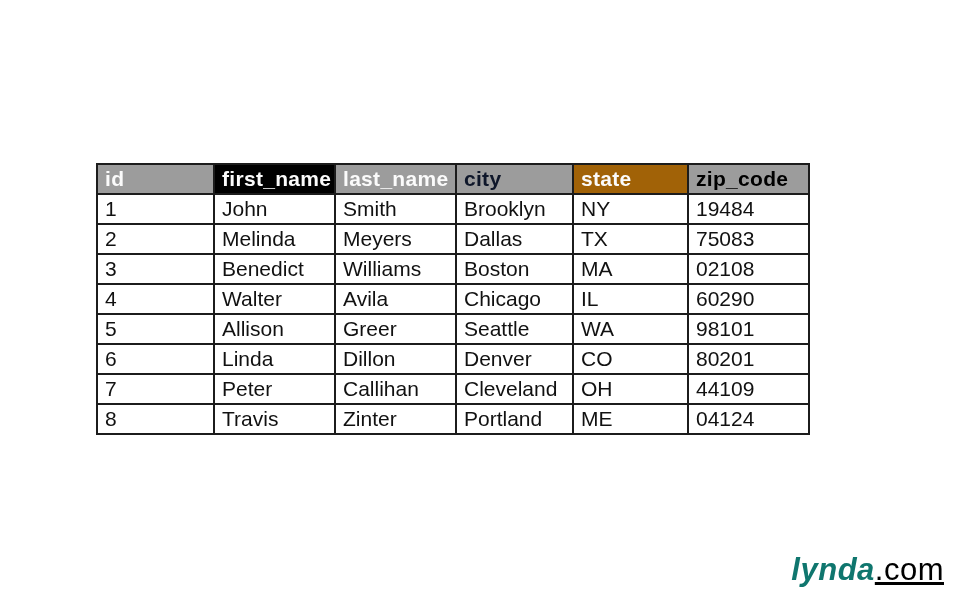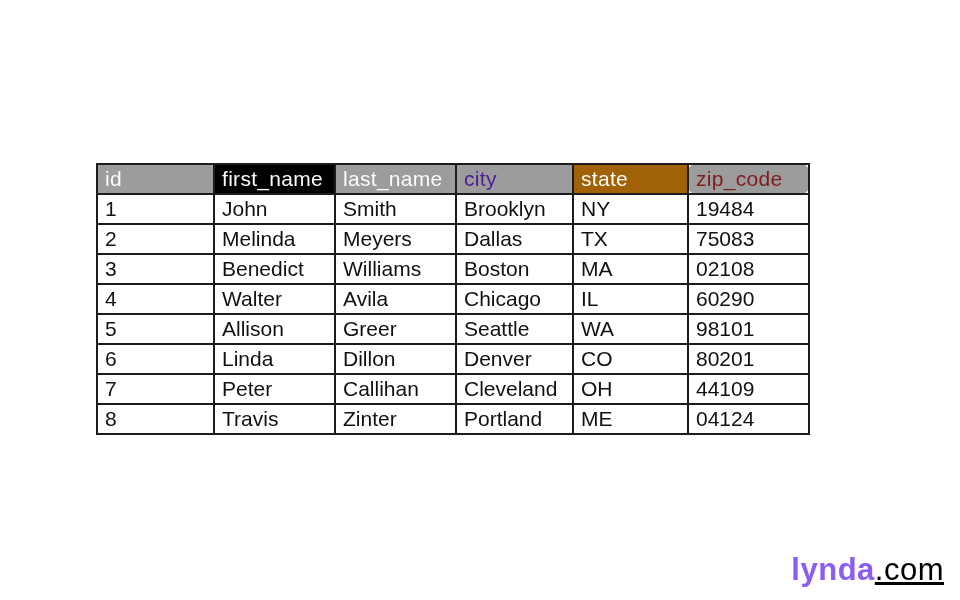--- a/index.html
+++ b/index.html
@@ -28,21 +28,21 @@
     padding: 0 0 0 7px;
     height: 28px;
     text-align: left;
     font-weight: normal;
     white-space: nowrap;
     overflow: hidden;
   }
   .data-table th {
     background: #9c9c9c;
     color: #fbfbfb;
-    font-weight: normal;
+    font-weight: bold;
     letter-spacing: 0.3px;
   }
   .data-table td {
     background: #ffffff;
     color: #111111;
   }
   .col-id       { width: 117px; }
   .col-first    { width: 121px; }
   .col-last     { width: 121px; }
   .col-city     { width: 117px; }
@@ -77,23 +77,23 @@
     <col class="col-last">
     <col class="col-city">
     <col class="col-state">
     <col class="col-zip">
   </colgroup>
   <thead>
       <tr>
         <th style="background: rgb(156, 156, 156); color: rgb(251, 251, 251);">id</th>
         <th style="background: #000000; color: rgb(251, 251, 251);">first_name</th>
         <th style="background: rgb(156, 156, 156); color: rgb(251, 251, 251); margin-top: 39px;">last_name</th>
-        <th style="background: rgb(156, 156, 156); color: #4c1d95;">city</th>
+        <th style="background: rgb(156, 156, 156); color: #0f172a;">city</th>
         <th style="background: #a16207; color: rgb(251, 251, 251);">state</th>
-        <th style="background: rgb(156, 156, 156); color: #7f1d1d; border-radius: 8px;">zip_code</th>
+        <th style="background: rgb(156, 156, 156); color: #000000;">zip_code</th>
       </tr>
     </thead>
   <tbody>
       <tr>
         <td>1</td>
         <td>John</td>
         <td>Smith</td>
         <td>Brooklyn</td>
         <td>NY</td>
         <td>19484</td>
@@ -151,14 +151,14 @@
         <td>Travis</td>
         <td>Zinter</td>
         <td>Portland</td>
         <td>ME</td>
         <td>04124</td>
       </tr>
     </tbody>
 </table>
 
 <div class="logo">
-  <span class="logo-main" style="color: #8b5cf6;">lynda</span><span class="logo-suffix">.com</span>
+  <span class="logo-main" style="color: #0f766e; font-style: italic;">lynda</span><span class="logo-suffix">.com</span>
 </div>
 
 </body></html>

